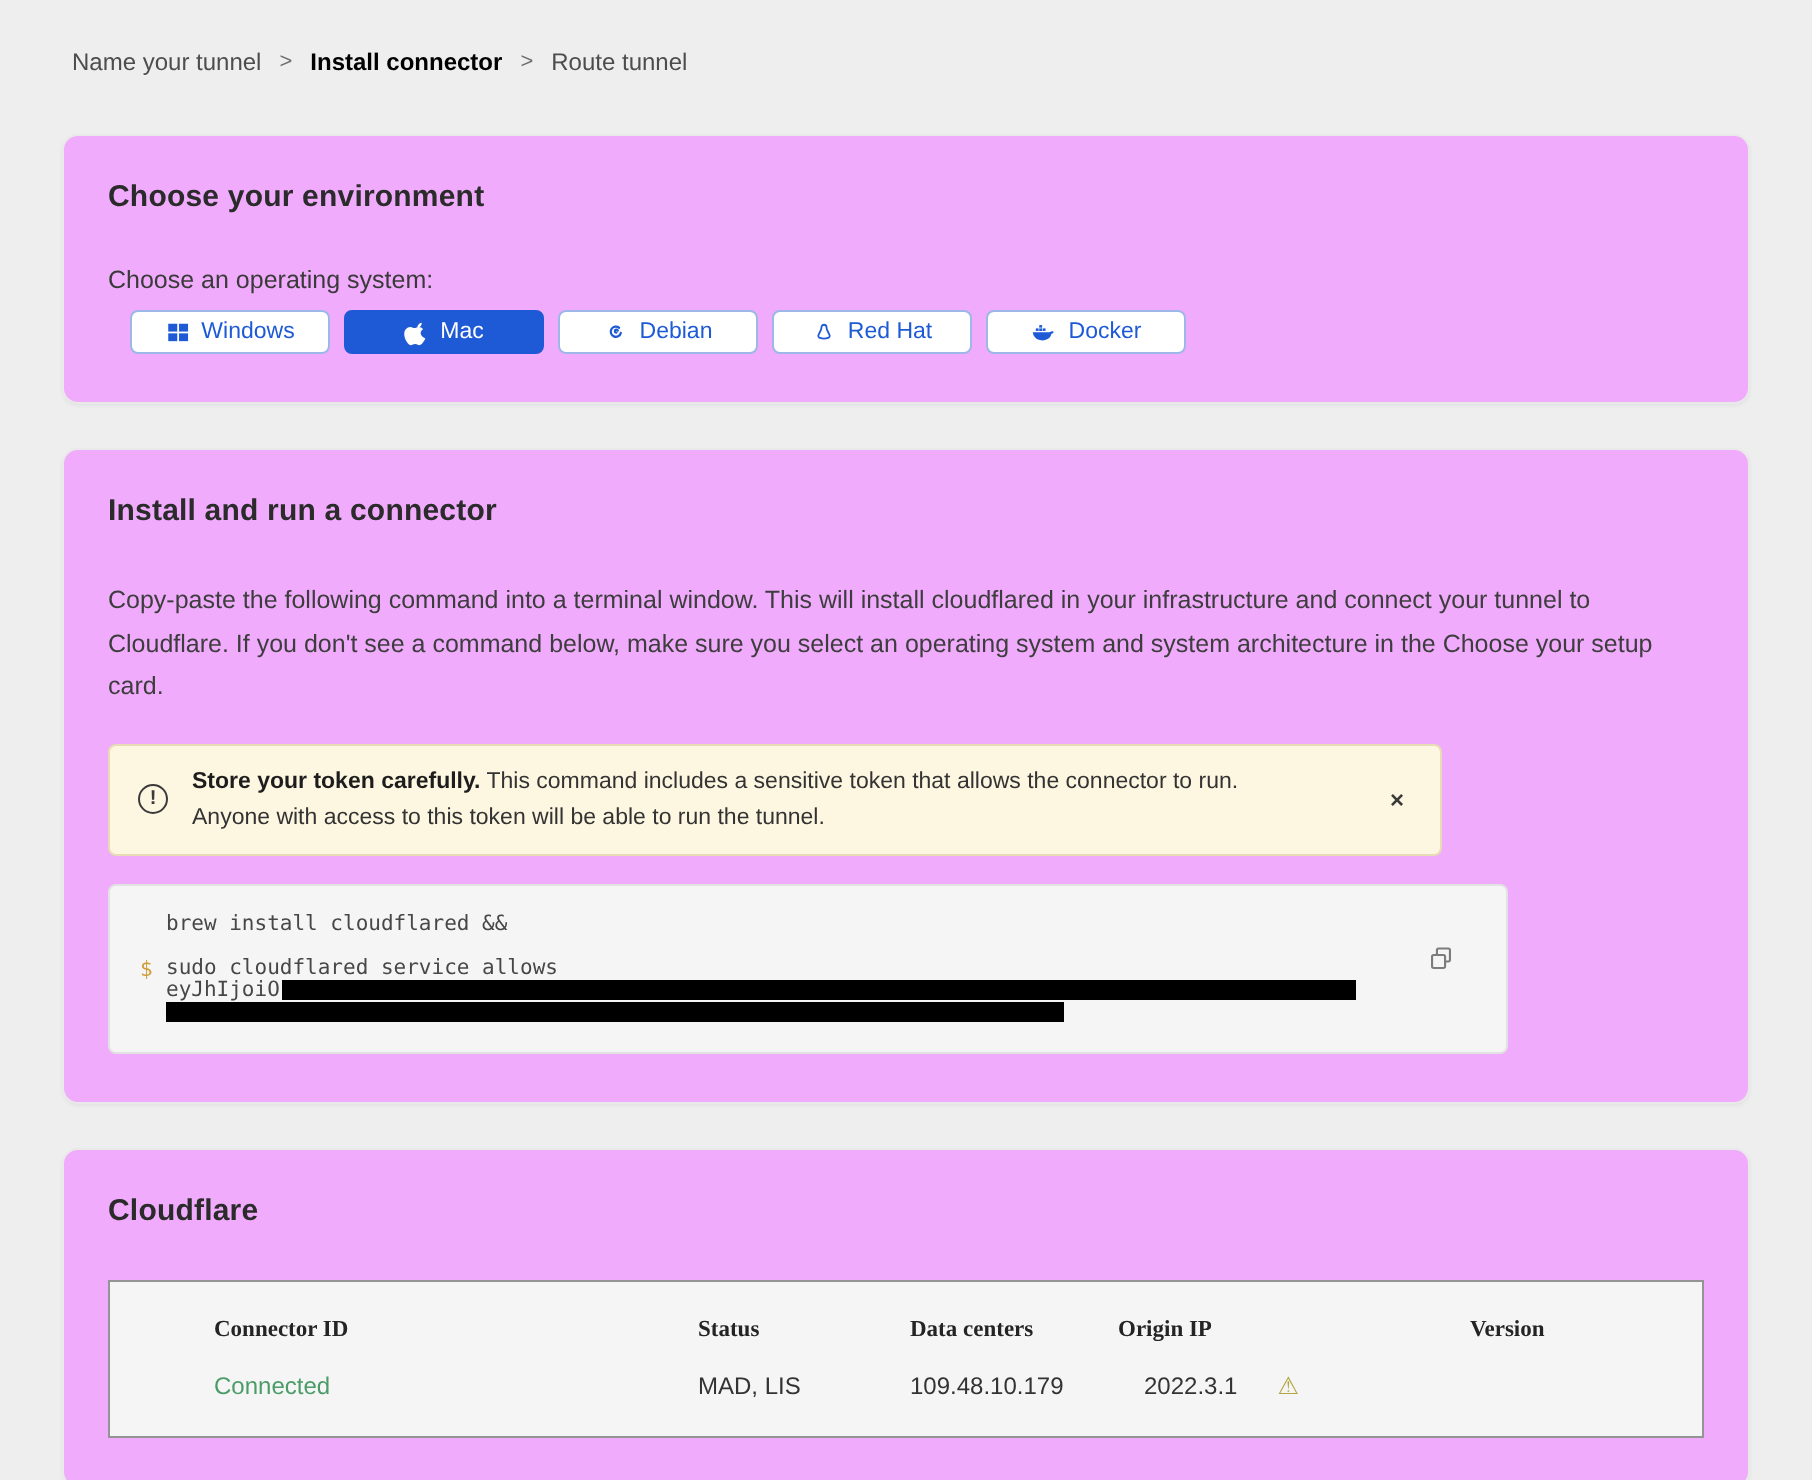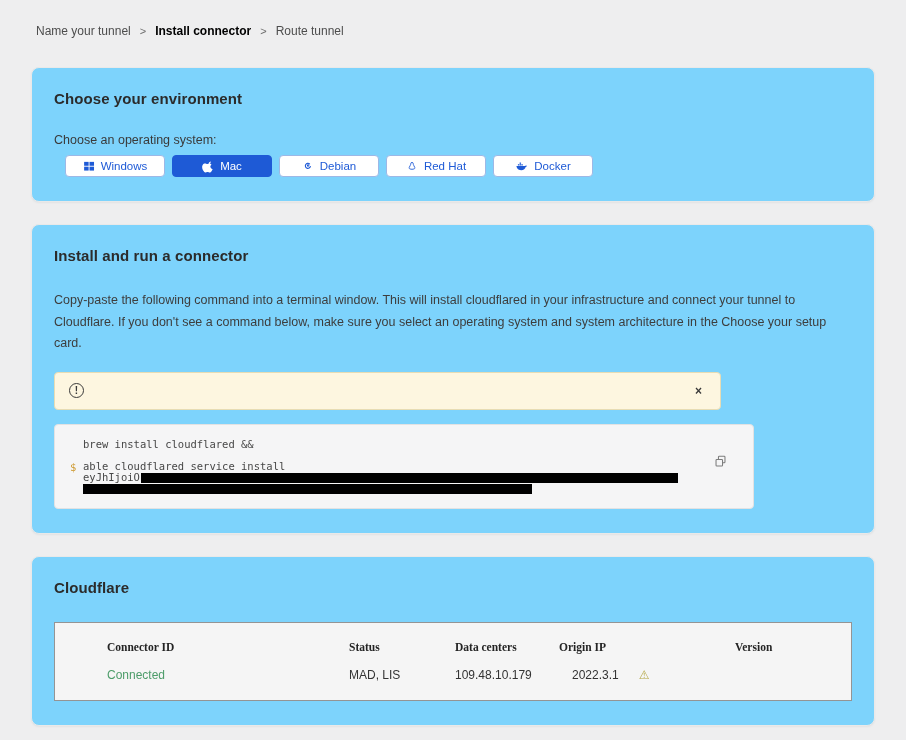--- a/index.html
+++ b/index.html
@@ -19,21 +19,21 @@
     display: flex;
     align-items: center;
   }
   .breadcrumb .crumb { cursor: default; }
   .breadcrumb .crumb.active { font-weight: bold; color: #000000; }
   .breadcrumb .sep { margin: 0 9px; color: #6d6d6d; font-size: 11px; }
 
   
   .page { margin: 0 31px; }
   .card {
-    background: #7dd3fc;
+    background: #f0abfc;
     border: 1px solid #e9e9e9;
     border-radius: 8px;
     box-shadow: 0 1px 2px rgba(0,0,0,0.05);
     padding: 22px 22px 24px 22px;
   }
   .card-title {
     font-size: 15px;
     font-weight: bold;
     color: #2b2b2b;
     letter-spacing: .1px;
@@ -209,29 +209,30 @@
 
     </div>
   </section>
 
   <section class="card" id="install-card">
     <h2 class="card-title">Install and run a connector</h2>
     <p class="section-desc">Copy-paste the following command into a terminal window. This will install cloudflared in your infrastructure and connect your tunnel to Cloudflare. If you don't see a command below, make sure you select an operating system and system architecture in the Choose your setup card.</p>
 
     <div class="warning-banner">
       <span class="warn-circle">!</span>
+      <span class="warning-text"><b>Store your token carefully.</b> <span>This command includes a sensitive token that allows the connector to run. Anyone with access to this token will be able to run the tunnel.</span></span>
       <button class="warning-close">×</button>
     </div>
 
     <div class="codeblock">
       <div class="code-line1">brew install cloudflared &amp;&amp;</div>
       <div class="code-group">
         <span class="code-prompt">$</span>
         <div class="code-lines">
-          <div>able cloudflared service install</div>
+          <div>sudo cloudflared service allows</div>
           <div><span>eyJhIjoiO</span><span class="redact bar1"></span></div>
           <div><span class="redact bar2"></span></div>
         </div>
       </div>
       <button class="copy-btn" title="Copy">
         <svg width="13" height="13" viewBox="0 0 16 16" fill="none" stroke="#7c7c7c" stroke-width="1.3">
           <rect x="5.5" y="1.5" width="8" height="8" rx="1"></rect>
           <rect x="2.5" y="5.5" width="8" height="8" rx="1" fill="#f5f5f6"></rect>
         </svg>
       </button>

